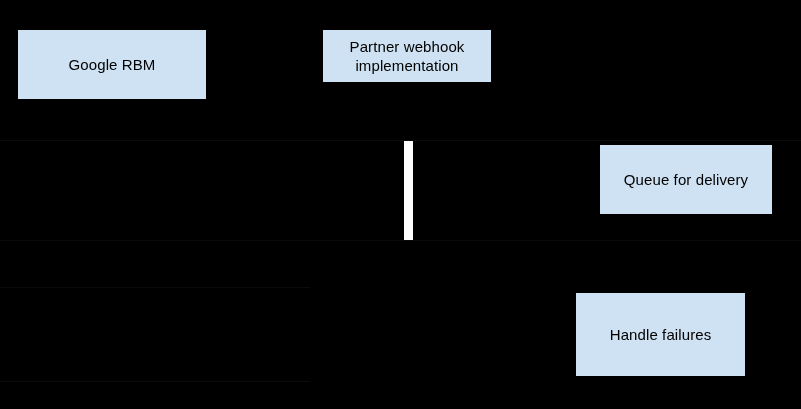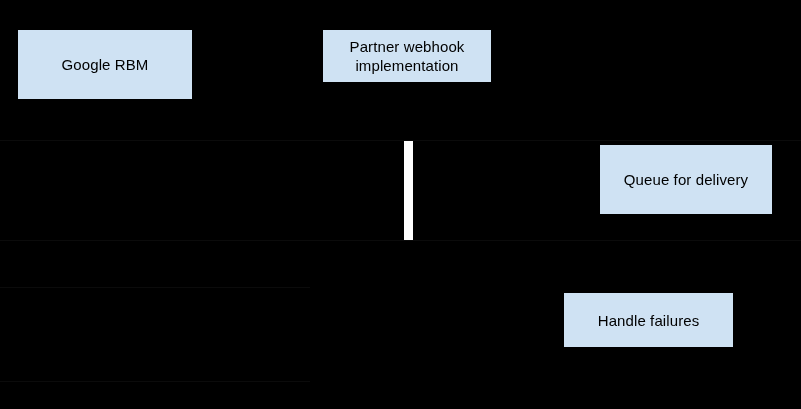--- a/index.html
+++ b/index.html
@@ -58,22 +58,22 @@
 
 <div id="canvas">
 
   <div class="band-edge" style="top:140px;"></div>
   <div class="band-edge" style="top:240px;"></div>
   <div class="band-edge short" style="top:287px;"></div>
   <div class="band-edge short" style="top:381px;"></div>
 
   <div class="connector-vertical" style="left:404px; top:141px; width:9px; height:99px;"></div>
 
-  <div class="node" style="left:18px; top:30px; width:174px; height:69px;">Google RBM</div>
+  <div class="node" style="left:18px; top:30px; width:188px; height:69px;">Google RBM</div>
 
   <div class="node" style="left:323px; top:30px; width:168px; height:52px;">Partner webhook
 implementation</div>
 
   <div class="node" style="left:558px; top:145px; width:172px; height:69px;margin-left:42px;">Queue for delivery</div>
 
-  <div class="node" style="left:564px; top:293px; width:169px; height:54px;">Handle failures</div>
+  <div class="node" style="left:576px; top:293px; width:169px; height:83px;">Handle failures</div>
 
 </div>
 
 </body></html>

